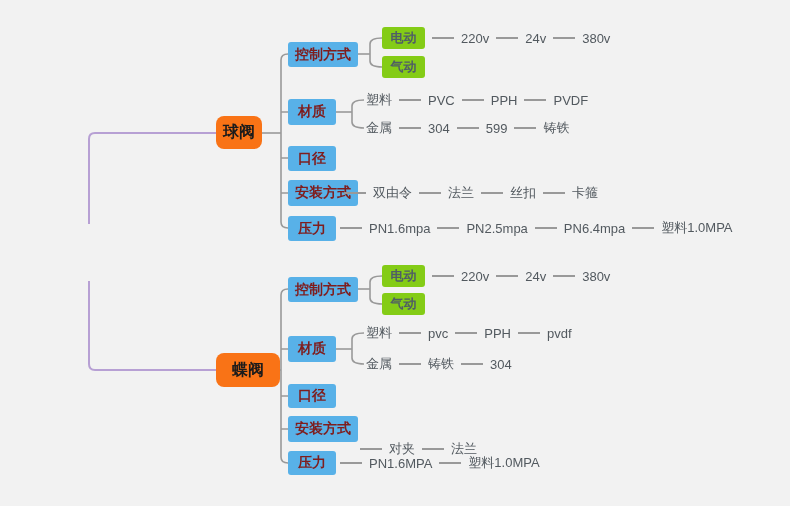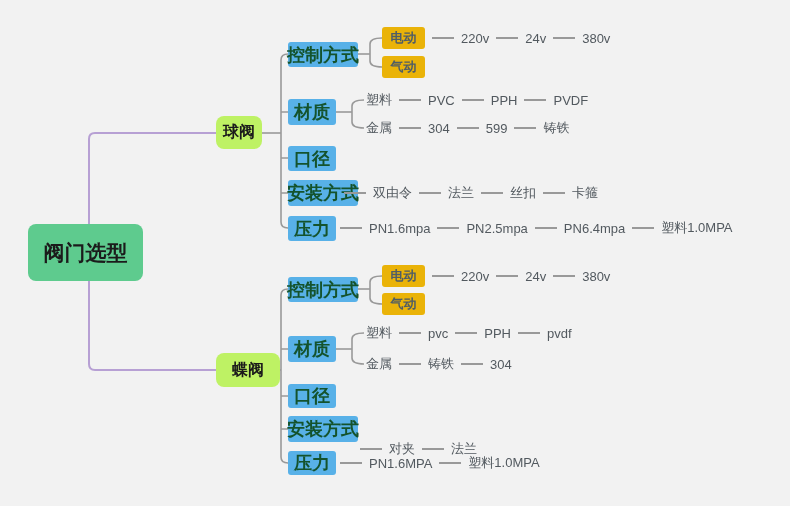--- a/index.html
+++ b/index.html
@@ -3,23 +3,23 @@
 <meta charset="utf-8">
 <style>
   html,body{margin:0;padding:0;}
   body{font-family:"Liberation Sans","DejaVu Sans",sans-serif;}
   .canvas{position:relative;width:790px;height:506px;background:#f2f2f2;overflow:hidden;}
   .wires{position:absolute;left:0;top:0;pointer-events:none;}
 
   .node{position:absolute;display:flex;align-items:center;justify-content:center;
         box-sizing:border-box;white-space:nowrap;}
   .root{background:#5ecb8e;border-radius:8px;color:#1b1b1b;font-weight:bold;font-size:21px;}
-  .branch{background:#bef264;border-radius:8px;color:#1b1b1b;font-weight:bold;font-size:16px;font-family:Liberation Mono, monospace;}
-  .cat{background:#58b1e8;border-radius:3px;color:#14532d;font-weight:bold;font-size:18px;text-align:center;}
-  .leafbox{background:#eab308;border-radius:3px;color:#4f5d66;font-weight:bold;font-size:13px;
+  .branch{background:#f97316;border-radius:8px;color:#1b1b1b;font-weight:bold;font-size:16px;font-family:Liberation Mono, monospace;}
+  .cat{background:#58b1e8;border-radius:3px;color:#7f1d1d;font-weight:bold;font-size:14px;text-align:center;}
+  .leafbox{background:#84cc16;border-radius:3px;color:#4f5d66;font-weight:bold;font-size:13px;
            width:43px;height:22px;display:flex;align-items:center;justify-content:center;box-sizing:border-box;}
 
   .chain{position:absolute;display:flex;align-items:center;gap:7px;height:18px;white-space:nowrap;}
   .chain.tall{height:22px;}
   .chain .txt{font-weight:normal;font-size:13px;color:#52595f;}
   .chain .seg{width:22px;height:0;border-top:2px solid #999;flex:0 0 auto;}
 </style>
 </head>
 <body>
 
@@ -41,21 +41,20 @@
       <path d="M 262 370 L 281 370"></path>
       <path d="M 288 289 Q 281 289 281 295 L 281 457 Q 281 463 288 463"></path>
       <path d="M 281 349 L 288 349 M 281 396 L 288 396 M 281 429 L 288 429"></path>
       <path d="M 358 289 L 370 289"></path>
       <path d="M 382 276 Q 370 276 370 282 L 370 298 Q 370 304 382 304"></path>
       <path d="M 336 349 L 352 349"></path>
       <path d="M 364 333 Q 352 333 352 339 L 352 358 Q 352 364 364 364"></path>
     </g>
   </svg>
 
-  <div class="node root" style="left:28px;top:224px;width:115px;height:57px">阀门选型</div>
 
   <div class="node branch" style="left:216px;top:116px;width:46px;height:33px">球阀</div>
 
   <div class="node cat" style="left:288px;top:42px;width:70px;height:25px">控制方式</div>
 
   <div class="chain tall" style="left:382px;top:27px">
     <div class="leafbox">电动</div>
     <span class="seg"></span>
     <span class="txt">220v</span>
     <span class="seg"></span>

